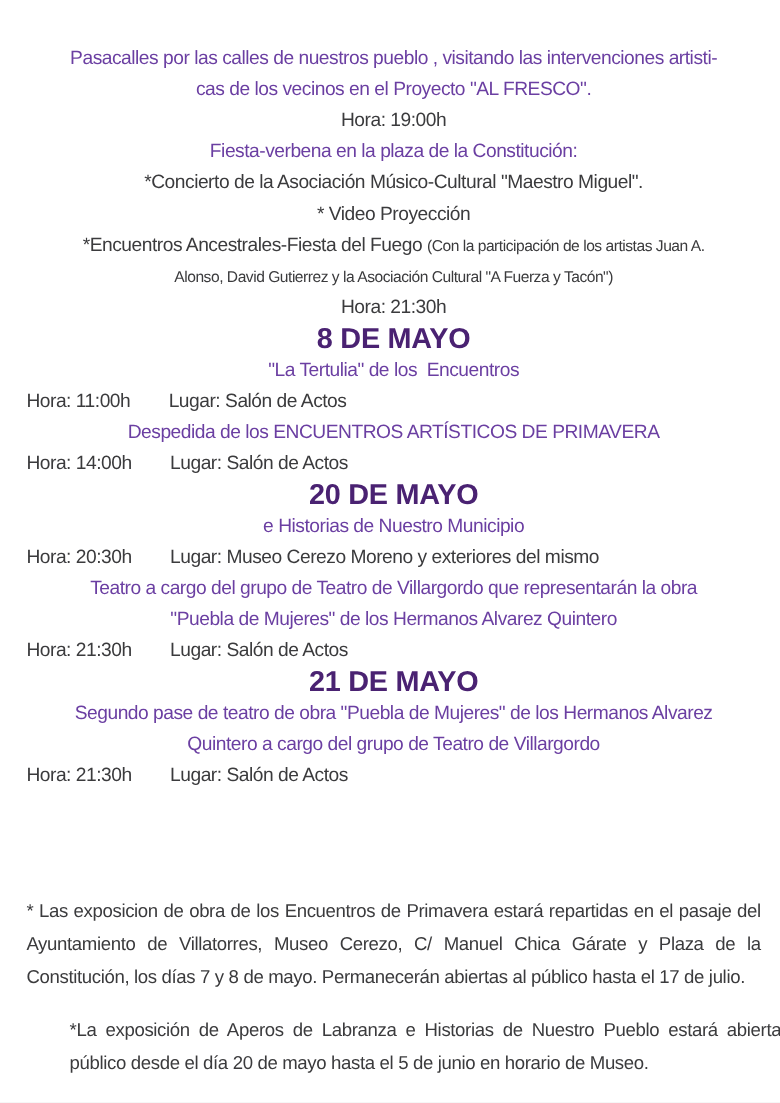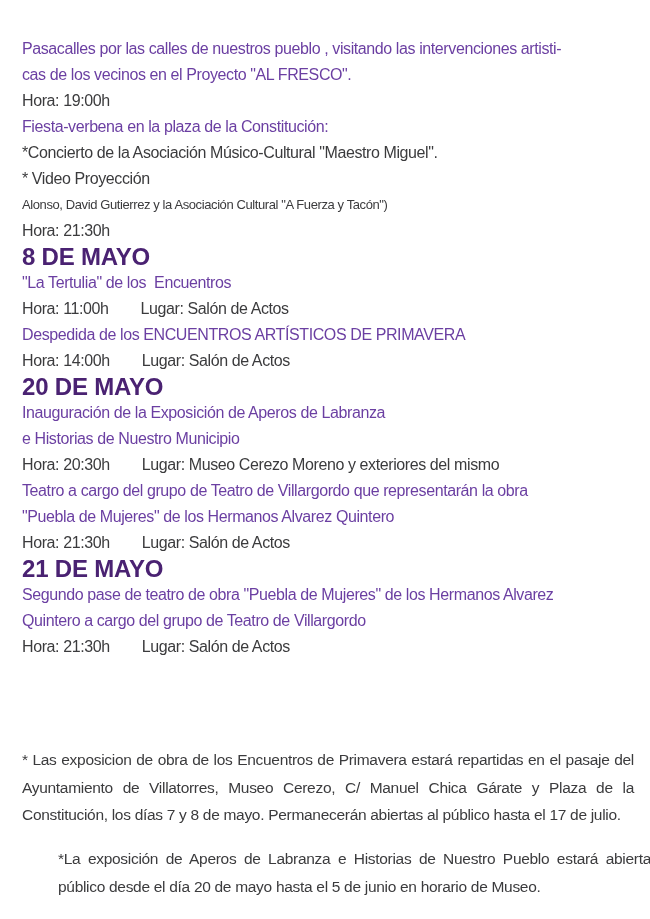--- a/index.html
+++ b/index.html
@@ -16,20 +16,21 @@
     height: 919px;
     background: var(--page-bg, #fff);
     font-family: "Liberation Sans", sans-serif;
     overflow: hidden;
   }
   .content {
     position: absolute;
     left: 22px;
     top: 36px;
     width: 612px;
+    text-align: center;
   }
   .line {
     white-space: pre;
     font-size: 16px;
     line-height: 26px;
     letter-spacing: -0.4px;
     color: var(--text-dark, #3b3b3d);
   }
   .purple { color: var(--purple, #6b3fa2); }
   .heading {
@@ -61,31 +62,31 @@
 <div class="page">
   <div class="content">
 
     <div class="line purple">Pasacalles por las calles de nuestros pueblo , visitando las intervenciones artisti-</div>
     <div class="line purple">cas de los vecinos en el Proyecto "AL FRESCO".</div>
     <div class="line">Hora: 19:00h</div>
 
     <div class="line purple">Fiesta-verbena en la plaza de la Constitución:</div>
     <div class="line">*Concierto de la Asociación Músico-Cultural "Maestro Miguel".</div>
     <div class="line">* Video Proyección</div>
+    <div class="line"><span>*Encuentros Ancestrales-Fiesta del Fuego </span><span class="small-note">(Con la participación de los artistas Juan A.</span></div>
     <div class="line small-note">Alonso, David Gutierrez y la Asociación Cultural "A Fuerza y Tacón")</div>
     <div class="line">Hora: 21:30h</div>
 
     <div class="heading">8 DE MAYO</div>
     <div class="line purple">"La Tertulia" de los  Encuentros</div>
     <div class="line time-place"><span>Hora: 11:00h</span><span>Lugar: Salón de Actos</span></div>
     <div class="line purple">Despedida de los ENCUENTROS ARTÍSTICOS DE PRIMAVERA</div>
     <div class="line time-place"><span>Hora: 14:00h</span><span>Lugar: Salón de Actos</span></div>
 
     <div class="heading">20 DE MAYO</div>
-    <div class="line purple">Inauguración de la Exposición de Aperos de Labranza</div>
     <div class="line purple">e Historias de Nuestro Municipio</div>
     <div class="line time-place"><span>Hora: 20:30h</span><span>Lugar: Museo Cerezo Moreno y exteriores del mismo</span></div>
     <div class="line purple">Teatro a cargo del grupo de Teatro de Villargordo que representarán la obra</div>
     <div class="line purple">"Puebla de Mujeres" de los Hermanos Alvarez Quintero</div>
     <div class="line time-place"><span>Hora: 21:30h</span><span>Lugar: Salón de Actos</span></div>
 
     <div class="heading">21 DE MAYO</div>
     <div class="line purple">Segundo pase de teatro de obra "Puebla de Mujeres" de los Hermanos Alvarez</div>
     <div class="line purple">Quintero a cargo del grupo de Teatro de Villargordo</div>
     <div class="line time-place"><span>Hora: 21:30h</span><span>Lugar: Salón de Actos</span></div>

